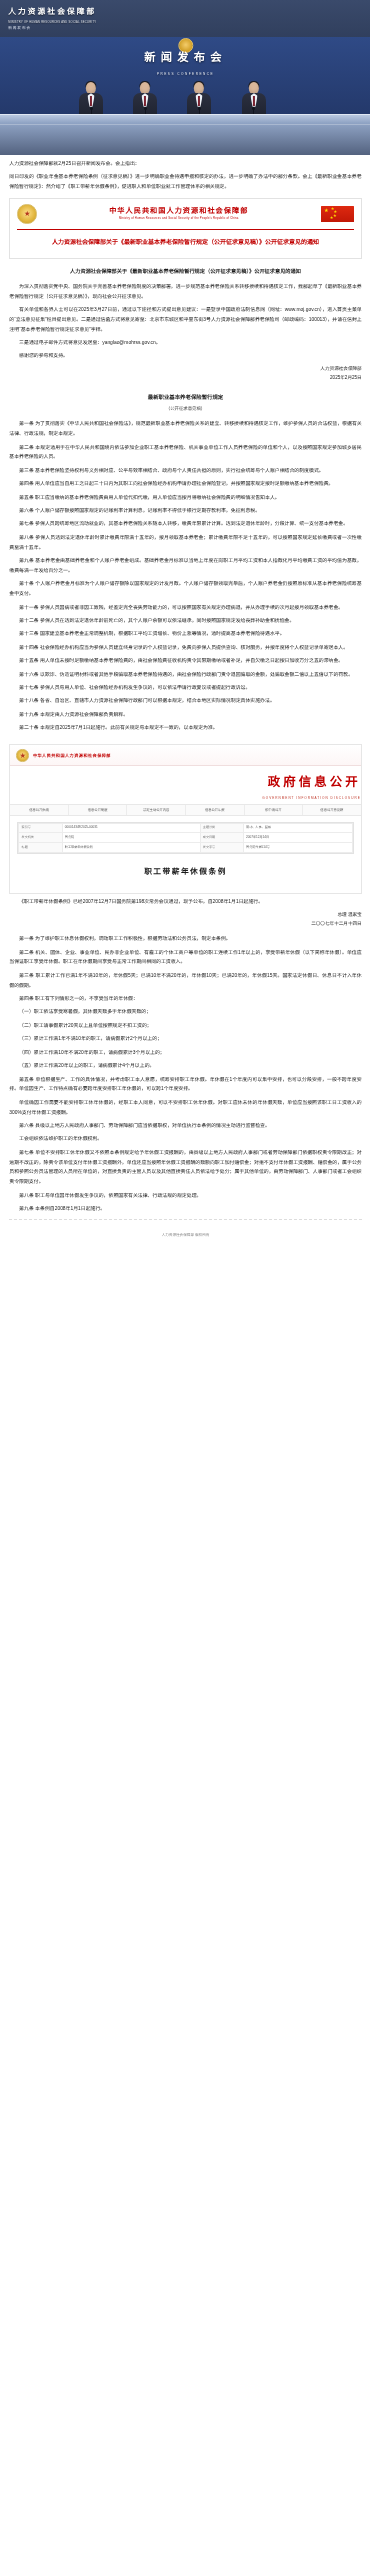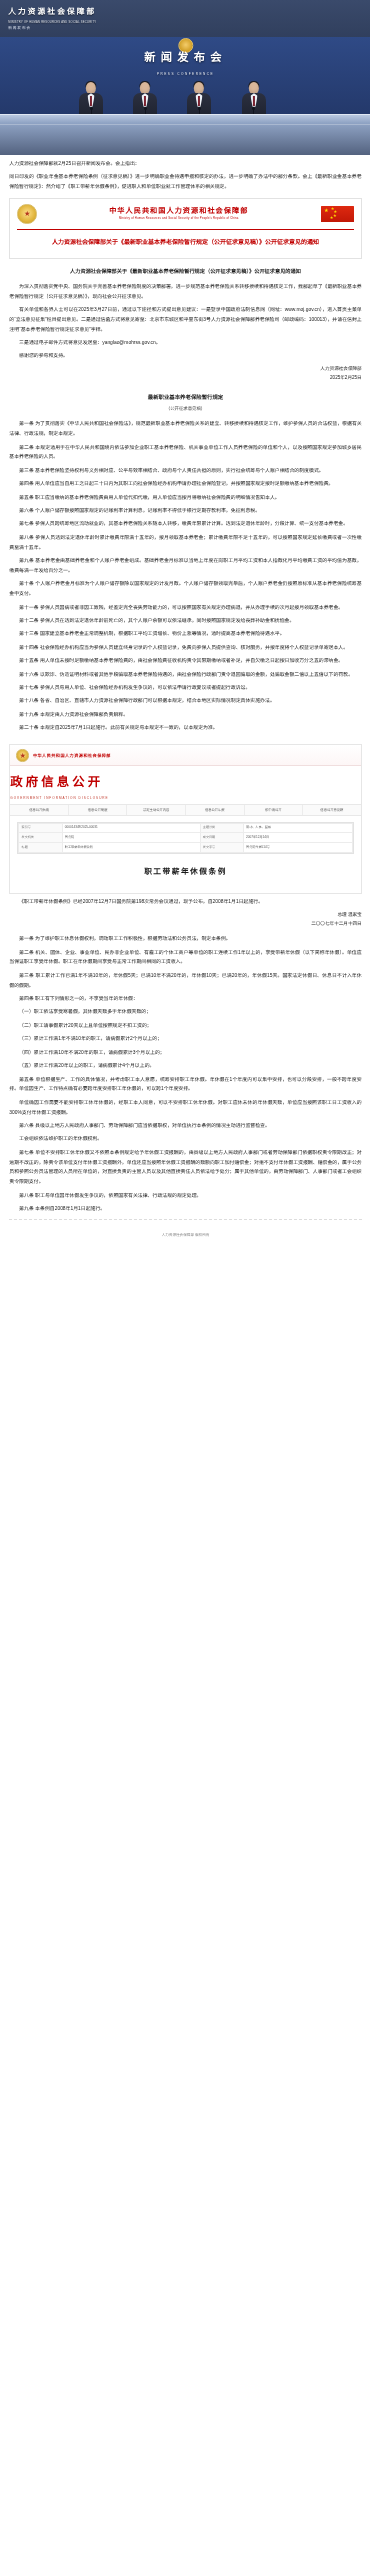--- a/index.html
+++ b/index.html
@@ -155,21 +155,21 @@
     margin:11.3px 0 0;border:0.5px solid #e6e6e6;background:#fff;
   }
   .gov2-head{
     background:linear-gradient(180deg,#ffffff 0%,#fdf6f6 100%);
     padding:4.1px 6.2px 3.1px;display:flex;align-items:center;gap:4.1px;
     border-bottom:0.5px solid #f0dede;
   }
   .gov2-head .gov-emblem{width:10.3px;height:10.3px;}
   .gov2-head .t{color:#c00000;font-size:4.1px;font-weight:bold;letter-spacing:0.5px;}
   .gov2-big{
-    text-align:left;color:#c00000;font-weight:bold;font-size:12.4px;letter-spacing:3.1px;
+    text-align:right;color:#c00000;font-weight:bold;font-size:12.4px;letter-spacing:3.1px;
     padding:5.2px 0 2.1px;
   }
   .gov2-big small{display:block;font-size:3.1px;letter-spacing:1px;font-weight:normal;margin-top:1.5px;color:#c0392b;}
   .gov2-nav{
     display:flex;border-top:0.5px solid #e8e8e8;border-bottom:0.5px solid #e8e8e8;
     background:#fafafa;
   }
   .gov2-nav div{
     flex:1;text-align:center;font-size:3.3px;color:#555;padding:2.1px 0;border-right:0.5px solid #ececec;
   }

